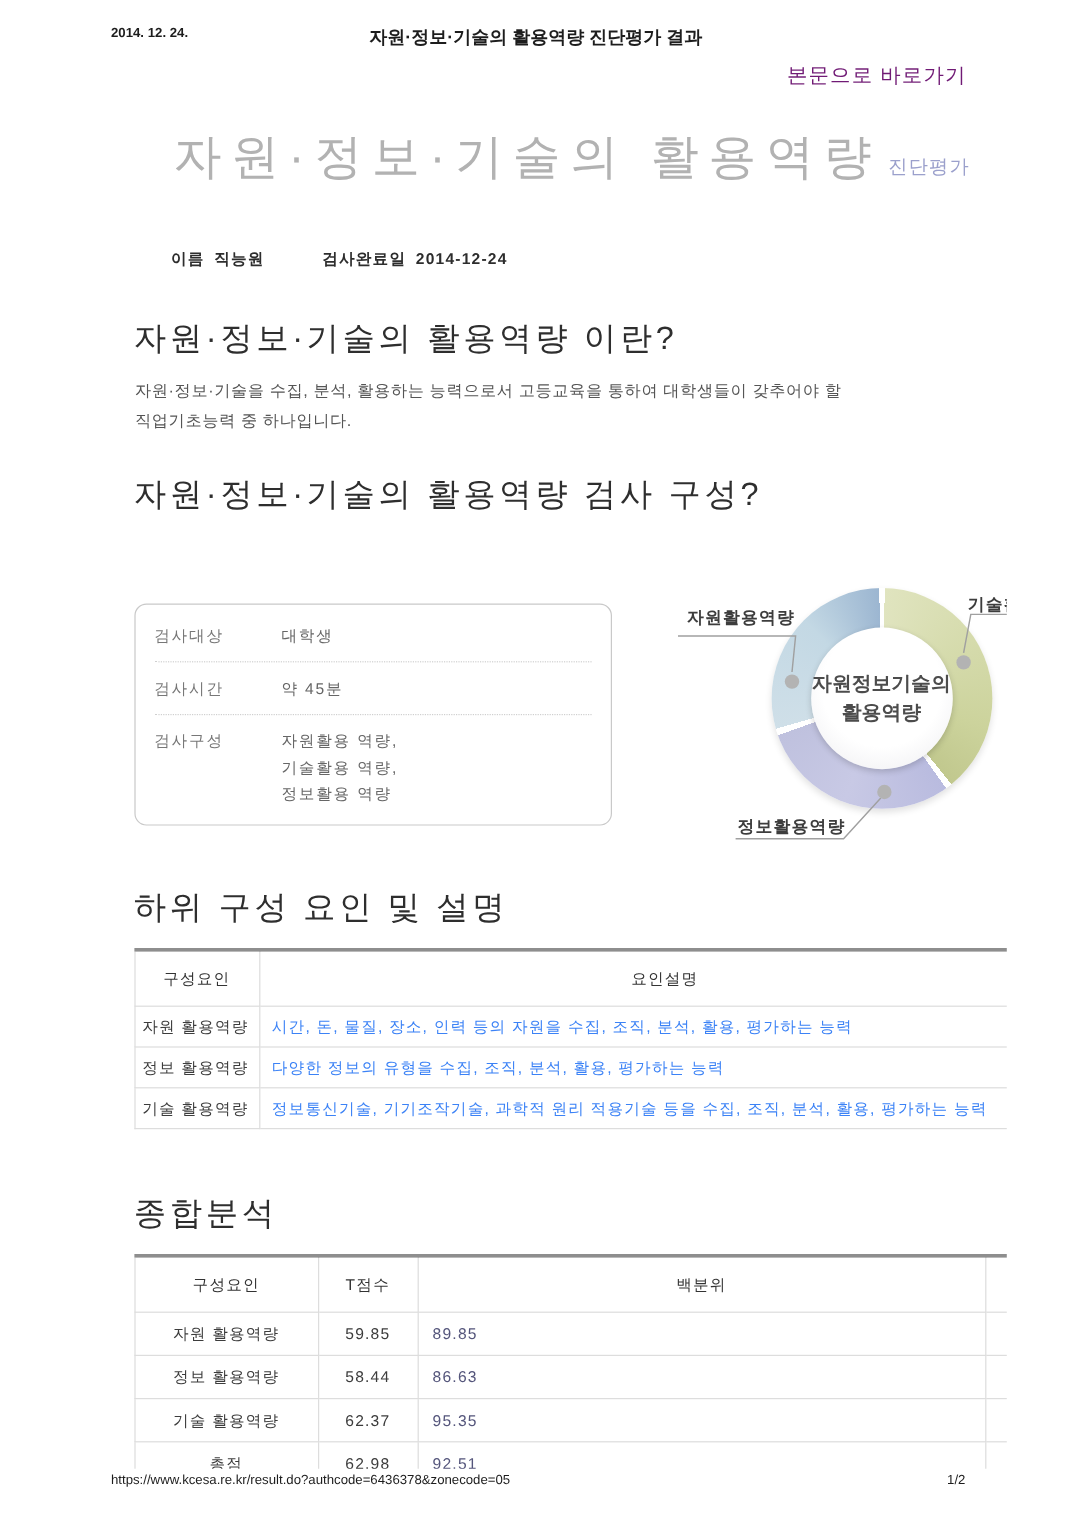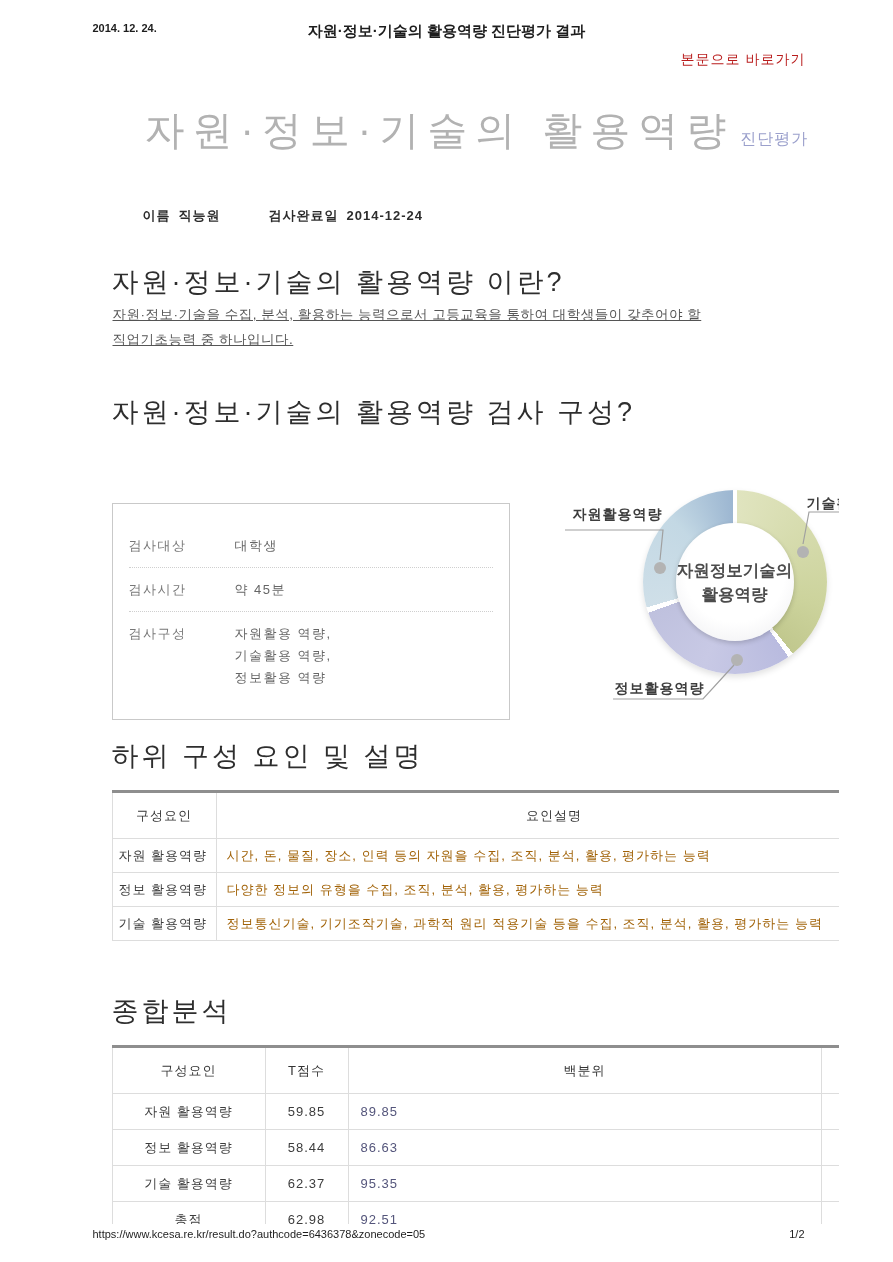--- a/index.html
+++ b/index.html
@@ -19,21 +19,21 @@
   .print-date {
     position:absolute; top:22px; left:38px;
     font-size:11px; color:#1d1d1d; font-weight:bold;
   }
   .print-title {
     position:absolute; top:22px; left:0; right:0;
     text-align:center; font-size:15px; color:#1d1d1d; font-weight:bold;
   }
   .skip-link {
     position:absolute; top:51px; right:33px;
-    font-size:14px; color:#b91c1c; text-decoration:none; letter-spacing:1px;text-align:right;
+    font-size:17px; color:#701a75; text-decoration:none; letter-spacing:1px;text-align:right;
   }
   .print-url {
     position:absolute; top:1228px; left:38px;
     font-size:11px; color:#1d1d1d;
   }
   .print-page-num {
     position:absolute; top:1228px; right:34px;
     font-size:11px; color:#1d1d1d;
   }
   
@@ -58,22 +58,22 @@
     font-size:27px; color:#2e2e2e; font-weight:normal; letter-spacing:3px;
     white-space:nowrap;
   }
   .sec-body {
     position:absolute; left:58px;
     font-size:13.5px; color:#555; line-height:25px; letter-spacing:0.5px;
   }
   
   .info-box {
     position:absolute; top:503px; left:57px; width:398px;
-    border:1px solid #c9c9c9; border-radius:0;
-    padding:20px 16px;
+    border:1px solid #c9c9c9; border-radius:10px;
+    padding:4px 16px;
     background:#fff;
   }
   .info-row {
     display:flex; padding:11px 0 10px 0;
     border-bottom:1px dotted #cfcfcf;
     font-size:13px; color:#6b6b6b; letter-spacing:1.5px; line-height:22px;
   }
   .info-row:last-child { border-bottom:none; }
   .info-row .label { width:106px; flex:none; color:#777; }
   .info-row .value { color:#666; }
@@ -127,21 +127,21 @@
     border-top:none;
     font-weight:normal;
     letter-spacing:1px;
   }
   .data-table th {
     color:#333; text-align:center; height:47px;
     background:#fff;
   }
   .factors-table { top:790px; }
   .factors-table td { height:34px; padding:2px 6px 2px 6px; text-align:left; }
-  .factors-table td.desc { padding-left:10px; color:#a16207; }
+  .factors-table td.desc { padding-left:10px; color:#3b82f6; }
   .summary-table-wrap {
     position:absolute; top:1045px; left:0; width:893px; height:179px;
     overflow:hidden;
   }
   .summary-table { top:0; }
   .summary-table td { height:36px; text-align:center; color:#3c3c3c; }
   .summary-table td.percentile {
     text-align:left; padding-left:12px; color:#54557b;
   }
 </style>
@@ -156,21 +156,21 @@
 
   <div class="report-title">
     <span>자원·정보·기술의 활용역량</span><span class="badge">진단평가</span>
   </div>
 
   <div class="user-info">
     <span>이름</span><span class="val">직능원</span><span class="group2">검사완료일</span><span class="val">2014-12-24</span>
   </div>
 
   <h2 class="sec-heading" style="top:264px;">자원·정보·기술의 활용역량 이란?</h2>
-  <div class="sec-body" style="top:302px;text-decoration:underline;">
+  <div class="sec-body" style="top:313px;">
     <div>자원·정보·기술을 수집, 분석, 활용하는 능력으로서 고등교육을 통하여 대학생들이 갖추어야 할</div>
     <div>직업기초능력 중 하나입니다.</div>
   </div>
 
   <h2 class="sec-heading" style="top:394px;">자원·정보·기술의 활용역량 검사 구성?</h2>
 
   <div class="info-box">
     <div class="info-row">
       <span class="label">검사대상</span>
       <span class="value">대학생</span>

